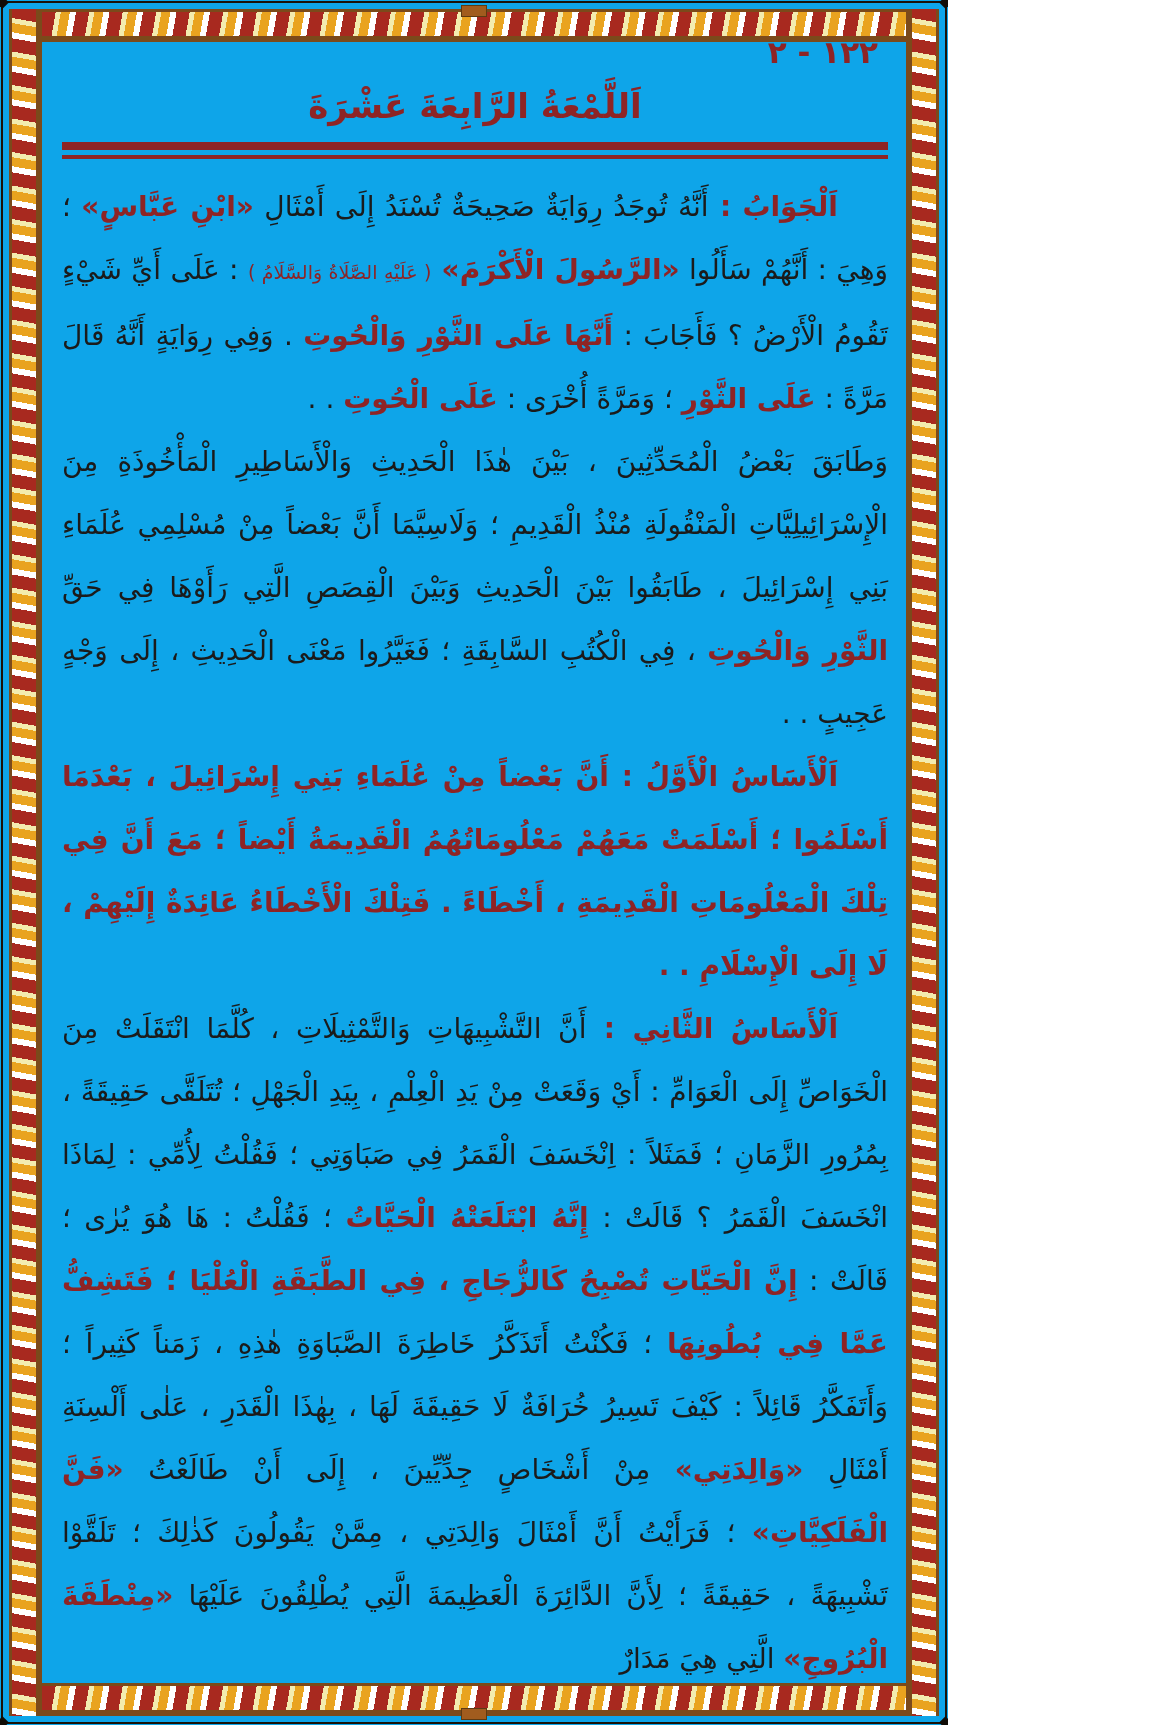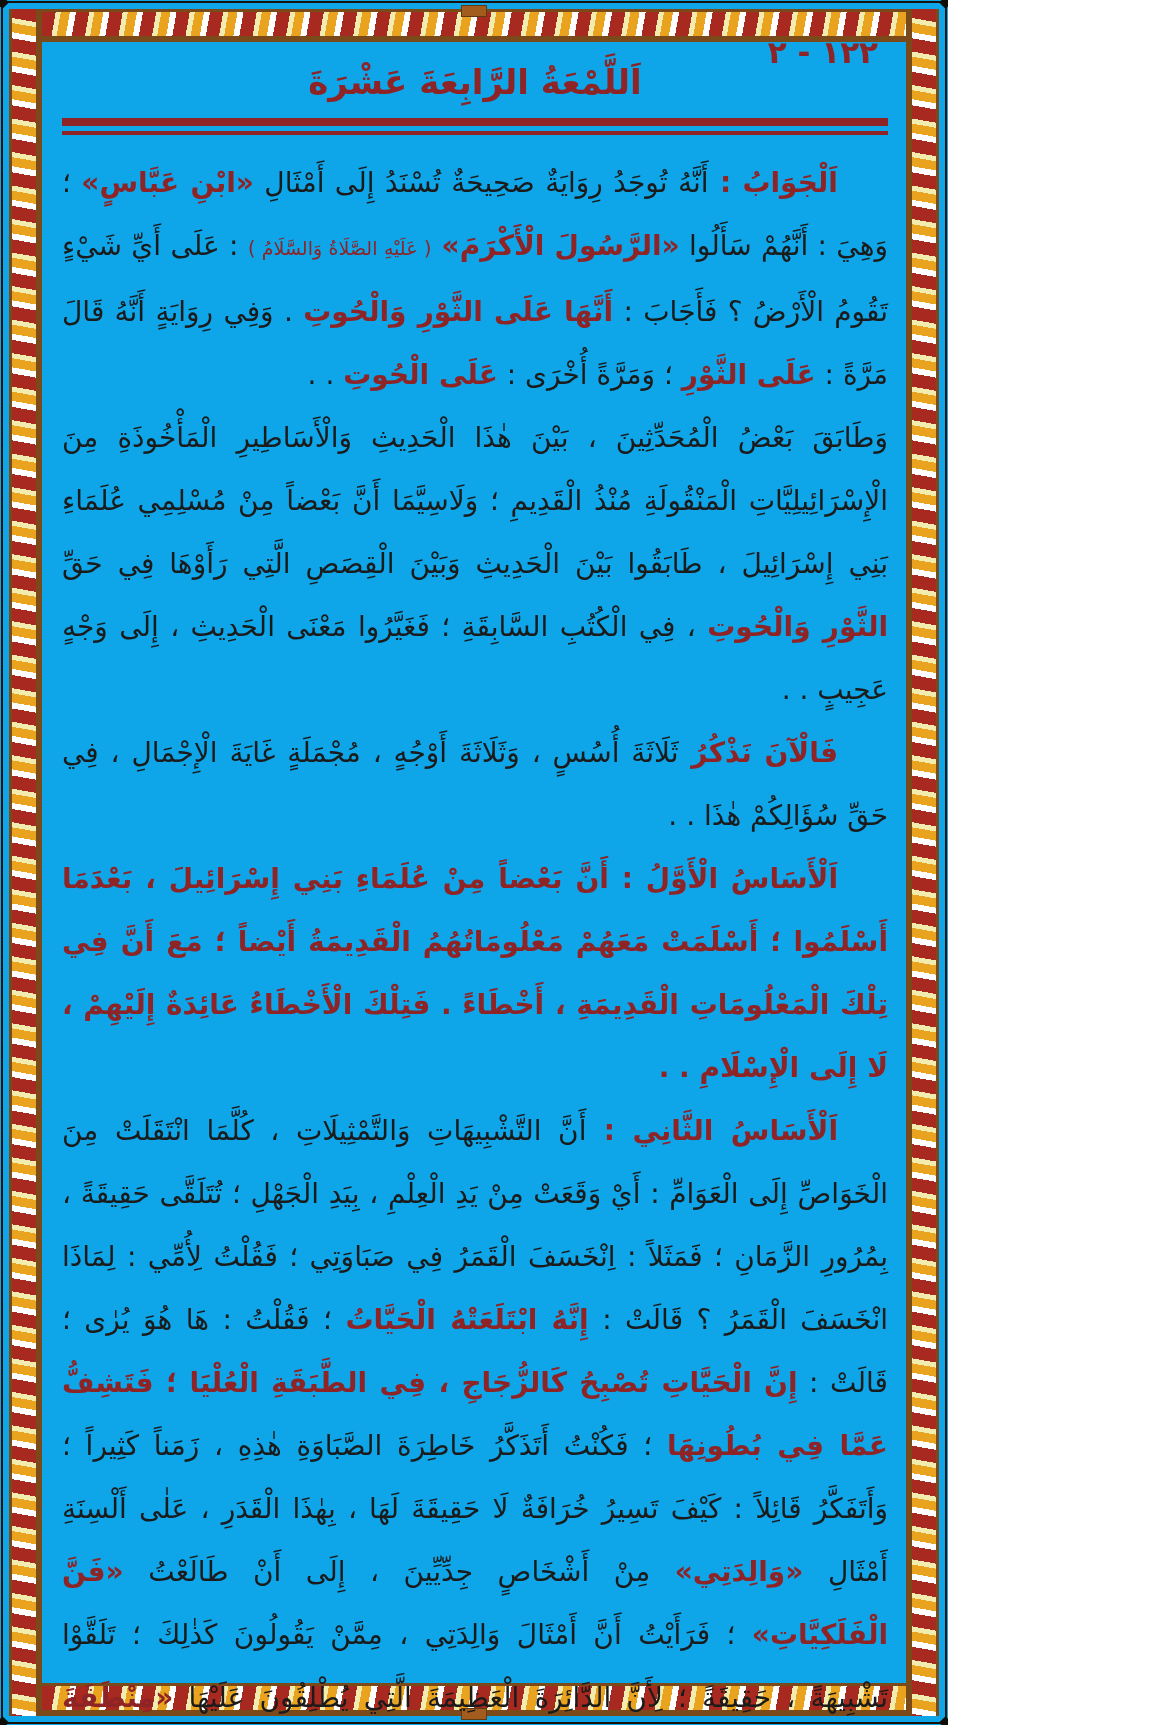--- a/index.html
+++ b/index.html
@@ -72,21 +72,21 @@
   .page-number {
     position:absolute; top:34px; right:70px; left:auto;
     color:var(--text-red,#8e2425);
     font-size:31px; font-weight:bold; letter-spacing:4px;
     direction:rtl;
   }
   .page-title {
     text-align:center;
     color:var(--text-red,#8e2425);
     font-size:34px; font-weight:bold;
-    margin-top:18px;
+    margin-top:42px;
   }
   .header-rule {
     margin-top:16px; height:5px;
     border-top:8px solid var(--rule-red,#8e2425);
     border-bottom:4px solid var(--rule-red,#8e2425);
   }
   .text-body {
     margin-top:16px;
     font-size:28px;
     line-height:63px;
@@ -124,19 +124,18 @@
   <div class="corner corner-br"></div>
 
   <div class="page-number">١٢٢ - ٢</div>
 
   <div class="content">
     <div class="page-title">اَللَّمْعَةُ الرَّابِعَةَ عَشْرَةَ</div>
     <div class="header-rule"></div>
     <div class="text-body">
         <p class="para indent"><span class="seg-red">اَلْجَوَابُ : </span><span class="seg-black">أَنَّهُ تُوجَدُ رِوَايَةٌ صَحِيحَةٌ تُسْنَدُ إِلَى أَمْثَالِ </span><span class="seg-red">«ابْنِ عَبَّاسٍ»</span><span class="seg-black"> ؛ وَهِيَ : أَنَّهُمْ سَأَلُوا </span><span class="seg-red">«الرَّسُولَ الْأَكْرَمَ» </span><span class="seg-pbuh">( عَلَيْهِ الصَّلَاةُ وَالسَّلَامُ )</span><span class="seg-black"> : عَلَى أَيِّ شَيْءٍ تَقُومُ الْأَرْضُ ؟ فَأَجَابَ : </span><span class="seg-red">أَنَّهَا عَلَى الثَّوْرِ وَالْحُوتِ</span><span class="seg-black"> . وَفِي رِوَايَةٍ أَنَّهُ قَالَ مَرَّةً : </span><span class="seg-red">عَلَى الثَّوْرِ</span><span class="seg-black"> ؛ وَمَرَّةً أُخْرَى : </span><span class="seg-red">عَلَى الْحُوتِ</span><span class="seg-black"> . .</span></p>
         <p class="para"><span class="seg-black">وَطَابَقَ بَعْضُ الْمُحَدِّثِينَ ، بَيْنَ هٰذَا الْحَدِيثِ وَالْأَسَاطِيرِ الْمَأْخُوذَةِ مِنَ الْإِسْرَائِيلِيَّاتِ الْمَنْقُولَةِ مُنْذُ الْقَدِيمِ ؛ وَلَاسِيَّمَا أَنَّ بَعْضاً مِنْ مُسْلِمِي عُلَمَاءِ بَنِي إِسْرَائِيلَ ، طَابَقُوا بَيْنَ الْحَدِيثِ وَبَيْنَ الْقِصَصِ الَّتِي رَأَوْهَا فِي حَقِّ </span><span class="seg-red">الثَّوْرِ وَالْحُوتِ</span><span class="seg-black"> ، فِي الْكُتُبِ السَّابِقَةِ ؛ فَغَيَّرُوا مَعْنَى الْحَدِيثِ ، إِلَى وَجْهٍ عَجِيبٍ . .</span></p>
-        <p class="para indent"><span class="seg-red">فَالْآنَ نَذْكُرُ </span><span class="seg-black">ثَلَاثَةَ أُسُسٍ ، وَثَلَاثَةَ أَوْجُهٍ ، مُجْمَلَةٍ غَايَةَ الْإِجْمَالِ ، فِي حَقِّ سُؤَالِكُمْ هٰذَا . .</span></p>
         <p class="para indent"><span class="seg-red">اَلْأَسَاسُ الْأَوَّلُ : أَنَّ بَعْضاً مِنْ عُلَمَاءِ بَنِي إِسْرَائِيلَ ، بَعْدَمَا أَسْلَمُوا ؛ أَسْلَمَتْ مَعَهُمْ مَعْلُومَاتُهُمُ الْقَدِيمَةُ أَيْضاً ؛ مَعَ أَنَّ فِي تِلْكَ الْمَعْلُومَاتِ الْقَدِيمَةِ ، أَخْطَاءً . فَتِلْكَ الْأَخْطَاءُ عَائِدَةٌ إِلَيْهِمْ ، لَا إِلَى الْإِسْلَامِ . .</span></p>
         <p class="para indent"><span class="seg-red">اَلْأَسَاسُ الثَّانِي : </span><span class="seg-black">أَنَّ التَّشْبِيهَاتِ وَالتَّمْثِيلَاتِ ، كُلَّمَا انْتَقَلَتْ مِنَ الْخَوَاصِّ إِلَى الْعَوَامِّ : أَيْ وَقَعَتْ مِنْ يَدِ الْعِلْمِ ، بِيَدِ الْجَهْلِ ؛ تُتَلَقَّى حَقِيقَةً ، بِمُرُورِ الزَّمَانِ ؛ فَمَثَلاً : اِنْخَسَفَ الْقَمَرُ فِي صَبَاوَتِي ؛ فَقُلْتُ لِأُمِّي : لِمَاذَا انْخَسَفَ الْقَمَرُ ؟ قَالَتْ : </span><span class="seg-red">إِنَّهُ ابْتَلَعَتْهُ الْحَيَّاتُ</span><span class="seg-black"> ؛ فَقُلْتُ : هَا هُوَ يُرٰى ؛ قَالَتْ : </span><span class="seg-red">إِنَّ الْحَيَّاتِ تُصْبِحُ كَالزُّجَاجِ ، فِي الطَّبَقَةِ الْعُلْيَا ؛ فَتَشِفُّ عَمَّا فِي بُطُونِهَا</span><span class="seg-black"> ؛ فَكُنْتُ أَتَذَكَّرُ خَاطِرَةَ الصَّبَاوَةِ هٰذِهِ ، زَمَناً كَثِيراً ؛ وَأَتَفَكَّرُ قَائِلاً : كَيْفَ تَسِيرُ خُرَافَةٌ لَا حَقِيقَةَ لَهَا ، بِهٰذَا الْقَدَرِ ، عَلٰى أَلْسِنَةِ أَمْثَالِ </span><span class="seg-red">«وَالِدَتِي»</span><span class="seg-black"> مِنْ أَشْخَاصٍ جِدِّيِّينَ ، إِلَى أَنْ طَالَعْتُ </span><span class="seg-red">«فَنَّ الْفَلَكِيَّاتِ»</span><span class="seg-black"> ؛ فَرَأَيْتُ أَنَّ أَمْثَالَ وَالِدَتِي ، مِمَّنْ يَقُولُونَ كَذٰلِكَ ؛ تَلَقَّوْا تَشْبِيهَةً ، حَقِيقَةً ؛ لِأَنَّ الدَّائِرَةَ الْعَظِيمَةَ الَّتِي يُطْلِقُونَ عَلَيْهَا </span><span class="seg-red">«مِنْطَقَةَ الْبُرُوجِ»</span><span class="seg-black"> الَّتِي هِيَ مَدَارٌ</span></p>
       </div>
   </div>
 
 </div>
 
 </body></html>

